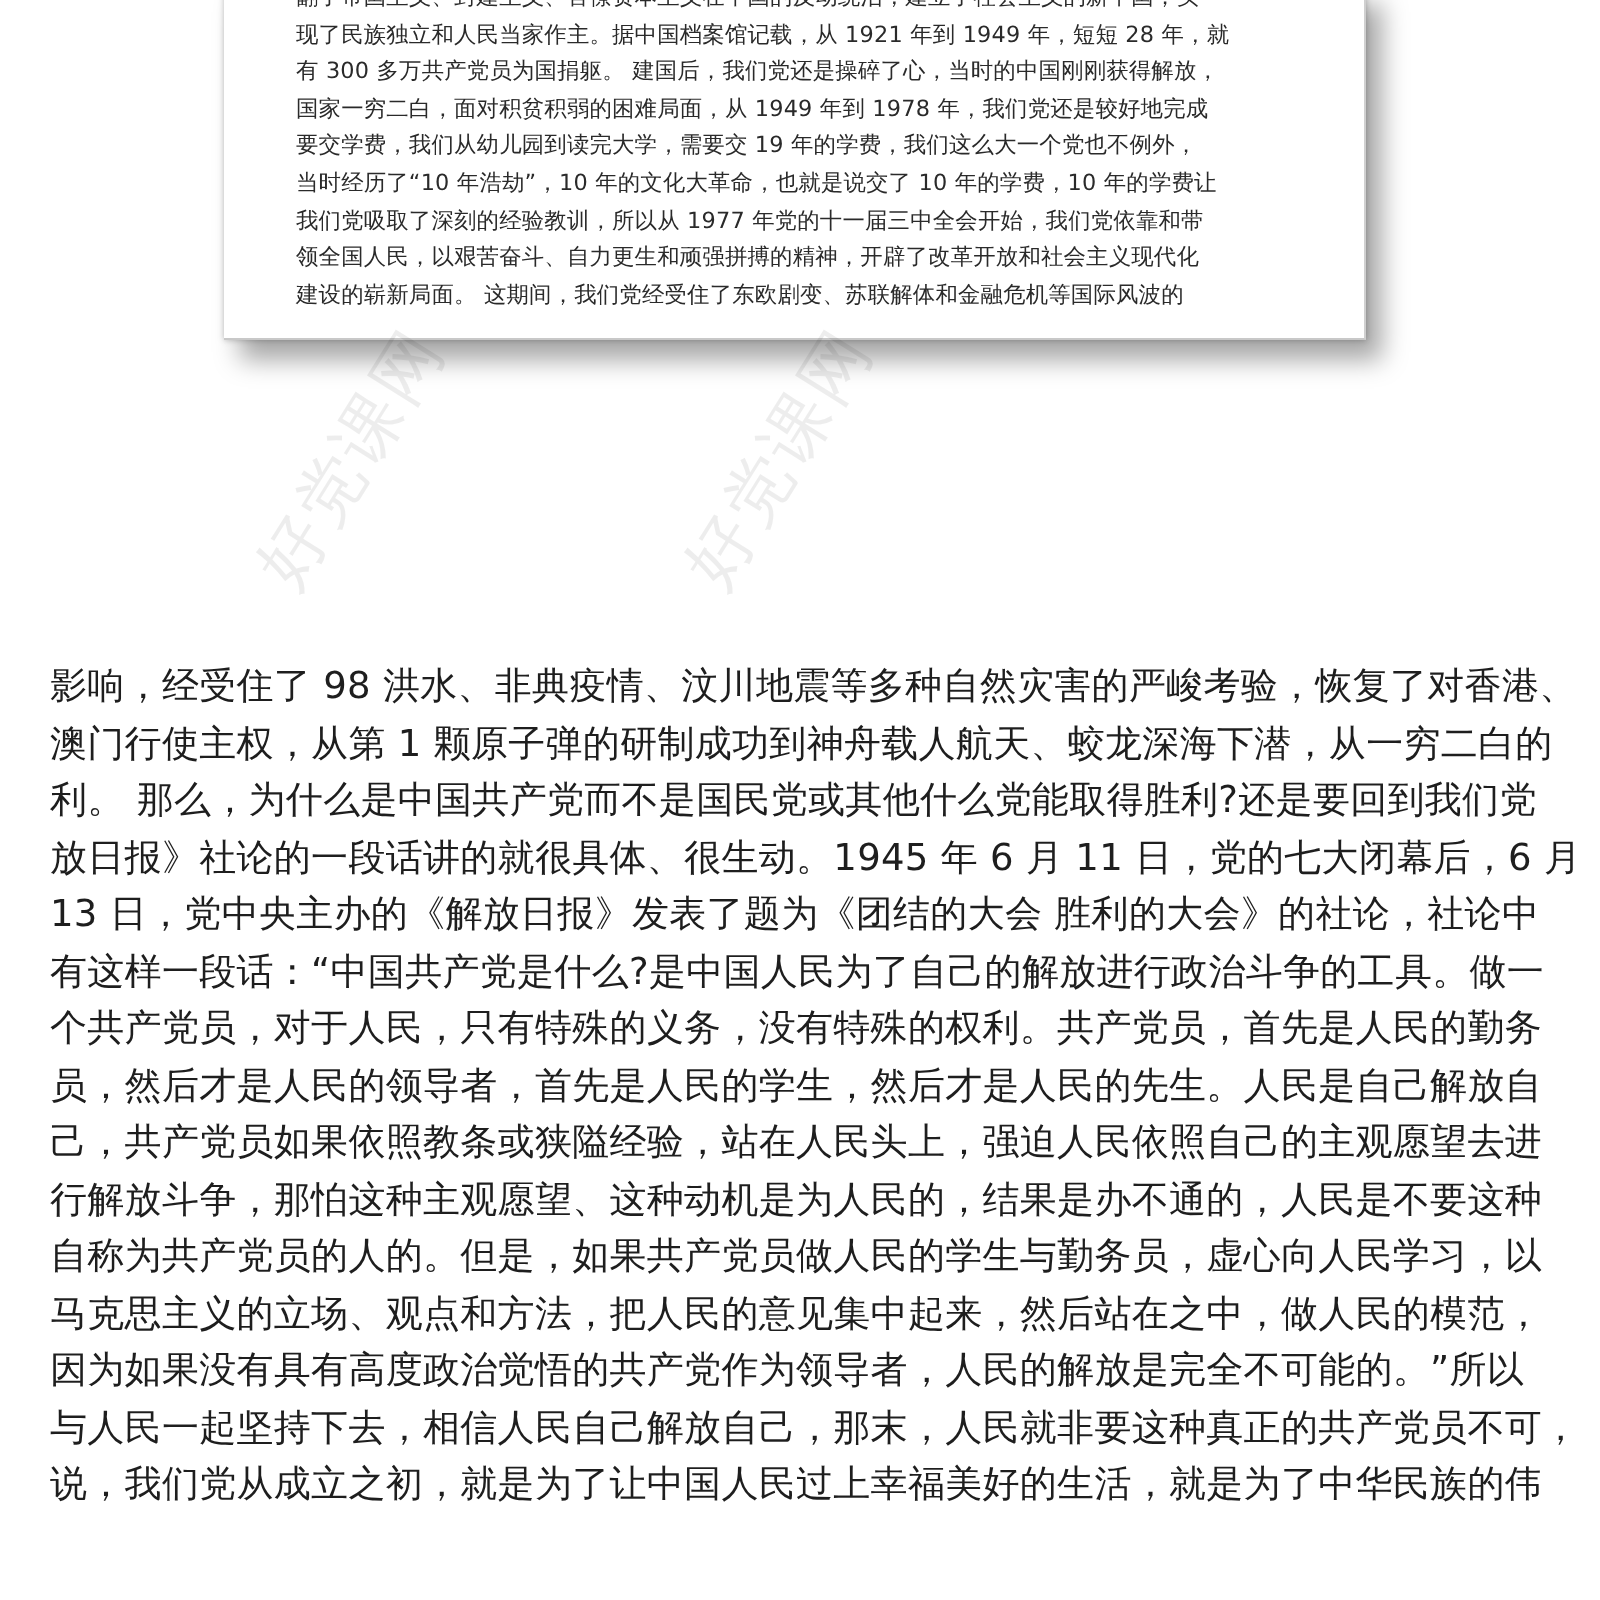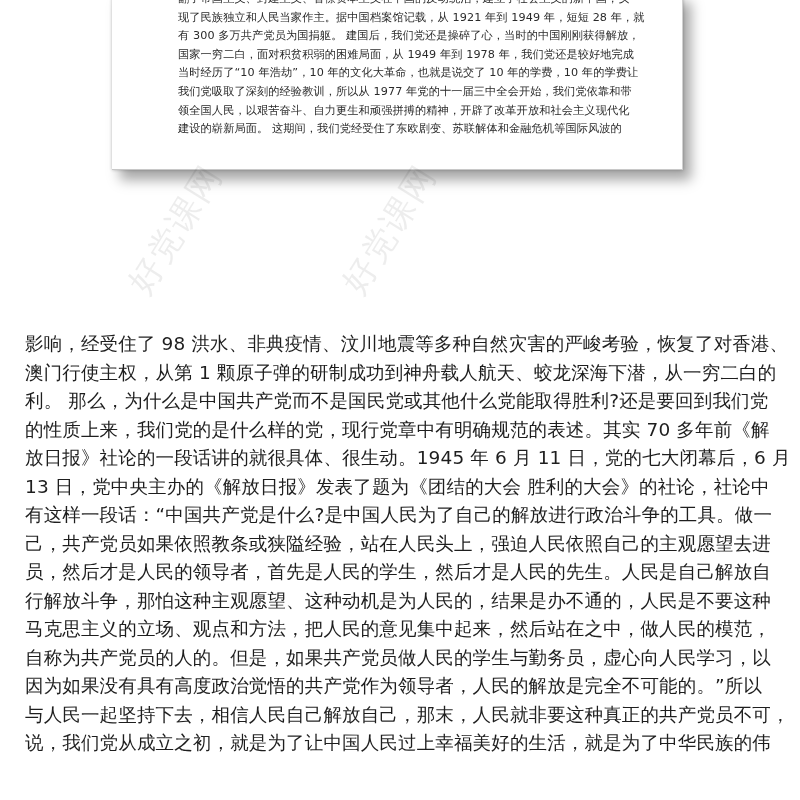--- a/index.html
+++ b/index.html
@@ -34,21 +34,20 @@
     top: -2px;
     width: 500px;
     font-size: 11.2px;
     line-height: 18.6px;
     color: #2a2a2a;
     letter-spacing: 0.1px;
   }
   .card-line {
     white-space: nowrap;
     display: block;
-    margin-left: 30px;
   }
   .main-text {
     position: absolute;
     left: 25px;
     top: 330px;
     width: 760px;
     font-size: 18.5px;
     line-height: 28.5px;
     color: #1e1e1e;
   }
@@ -72,39 +71,40 @@
 </style>
 </head>
 <body>
 
 <div class="page-card">
   <div class="card-text">
     <span class="card-line">翻了帝国主义、封建主义、官僚资本主义在中国的反动统治，建立了社会主义的新中国，实</span>
     <span class="card-line">现了民族独立和人民当家作主。据中国档案馆记载，从 1921 年到 1949 年，短短 28 年，就</span>
     <span class="card-line">有 300 多万共产党员为国捐躯。 建国后，我们党还是操碎了心，当时的中国刚刚获得解放，</span>
     <span class="card-line">国家一穷二白，面对积贫积弱的困难局面，从 1949 年到 1978 年，我们党还是较好地完成</span>
+    <span class="card-line">要交学费，我们从幼儿园到读完大学，需要交 19 年的学费，我们这么大一个党也不例外，</span>
     <span class="card-line">当时经历了“10 年浩劫”，10 年的文化大革命，也就是说交了 10 年的学费，10 年的学费让</span>
     <span class="card-line">我们党吸取了深刻的经验教训，所以从 1977 年党的十一届三中全会开始，我们党依靠和带</span>
     <span class="card-line">领全国人民，以艰苦奋斗、自力更生和顽强拼搏的精神，开辟了改革开放和社会主义现代化</span>
     <span class="card-line">建设的崭新局面。 这期间，我们党经受住了东欧剧变、苏联解体和金融危机等国际风波的</span>
   </div>
 </div>
 
 <div class="watermark wm-1">好党课网</div>
 <div class="watermark wm-2">好党课网</div>
 
 <div class="main-text">
   <span class="main-line">影响，经受住了 98 洪水、非典疫情、汶川地震等多种自然灾害的严峻考验，恢复了对香港、</span>
   <span class="main-line">澳门行使主权，从第 1 颗原子弹的研制成功到神舟载人航天、蛟龙深海下潜，从一穷二白的</span>
   <span class="main-line">利。 那么，为什么是中国共产党而不是国民党或其他什么党能取得胜利?还是要回到我们党</span>
-  <span class="main-line">的性质上来，我们党的是什么样的党，现行党章中有明确规范的表述。其实 70 多年前《解</span>
   <span class="main-line">放日报》社论的一段话讲的就很具体、很生动。1945 年 6 月 11 日，党的七大闭幕后，6 月</span>
   <span class="main-line">13 日，党中央主办的《解放日报》发表了题为《团结的大会  胜利的大会》的社论，社论中</span>
   <span class="main-line">有这样一段话：“中国共产党是什么?是中国人民为了自己的解放进行政治斗争的工具。做一</span>
+  <span class="main-line">个共产党员，对于人民，只有特殊的义务，没有特殊的权利。共产党员，首先是人民的勤务</span>
+  <span class="main-line">员，然后才是人民的领导者，首先是人民的学生，然后才是人民的先生。人民是自己解放自</span>
   <span class="main-line">己，共产党员如果依照教条或狭隘经验，站在人民头上，强迫人民依照自己的主观愿望去进</span>
-  <span class="main-line">员，然后才是人民的领导者，首先是人民的学生，然后才是人民的先生。人民是自己解放自</span>
   <span class="main-line">行解放斗争，那怕这种主观愿望、这种动机是为人民的，结果是办不通的，人民是不要这种</span>
+  <span class="main-line">自称为共产党员的人的。但是，如果共产党员做人民的学生与勤务员，虚心向人民学习，以</span>
   <span class="main-line">马克思主义的立场、观点和方法，把人民的意见集中起来，然后站在之中，做人民的模范，</span>
-  <span class="main-line">自称为共产党员的人的。但是，如果共产党员做人民的学生与勤务员，虚心向人民学习，以</span>
   <span class="main-line">因为如果没有具有高度政治觉悟的共产党作为领导者，人民的解放是完全不可能的。”所以</span>
   <span class="main-line">与人民一起坚持下去，相信人民自己解放自己，那末，人民就非要这种真正的共产党员不可，</span>
   <span class="main-line">说，我们党从成立之初，就是为了让中国人民过上幸福美好的生活，就是为了中华民族的伟</span>
 </div>
 
 </body></html>

